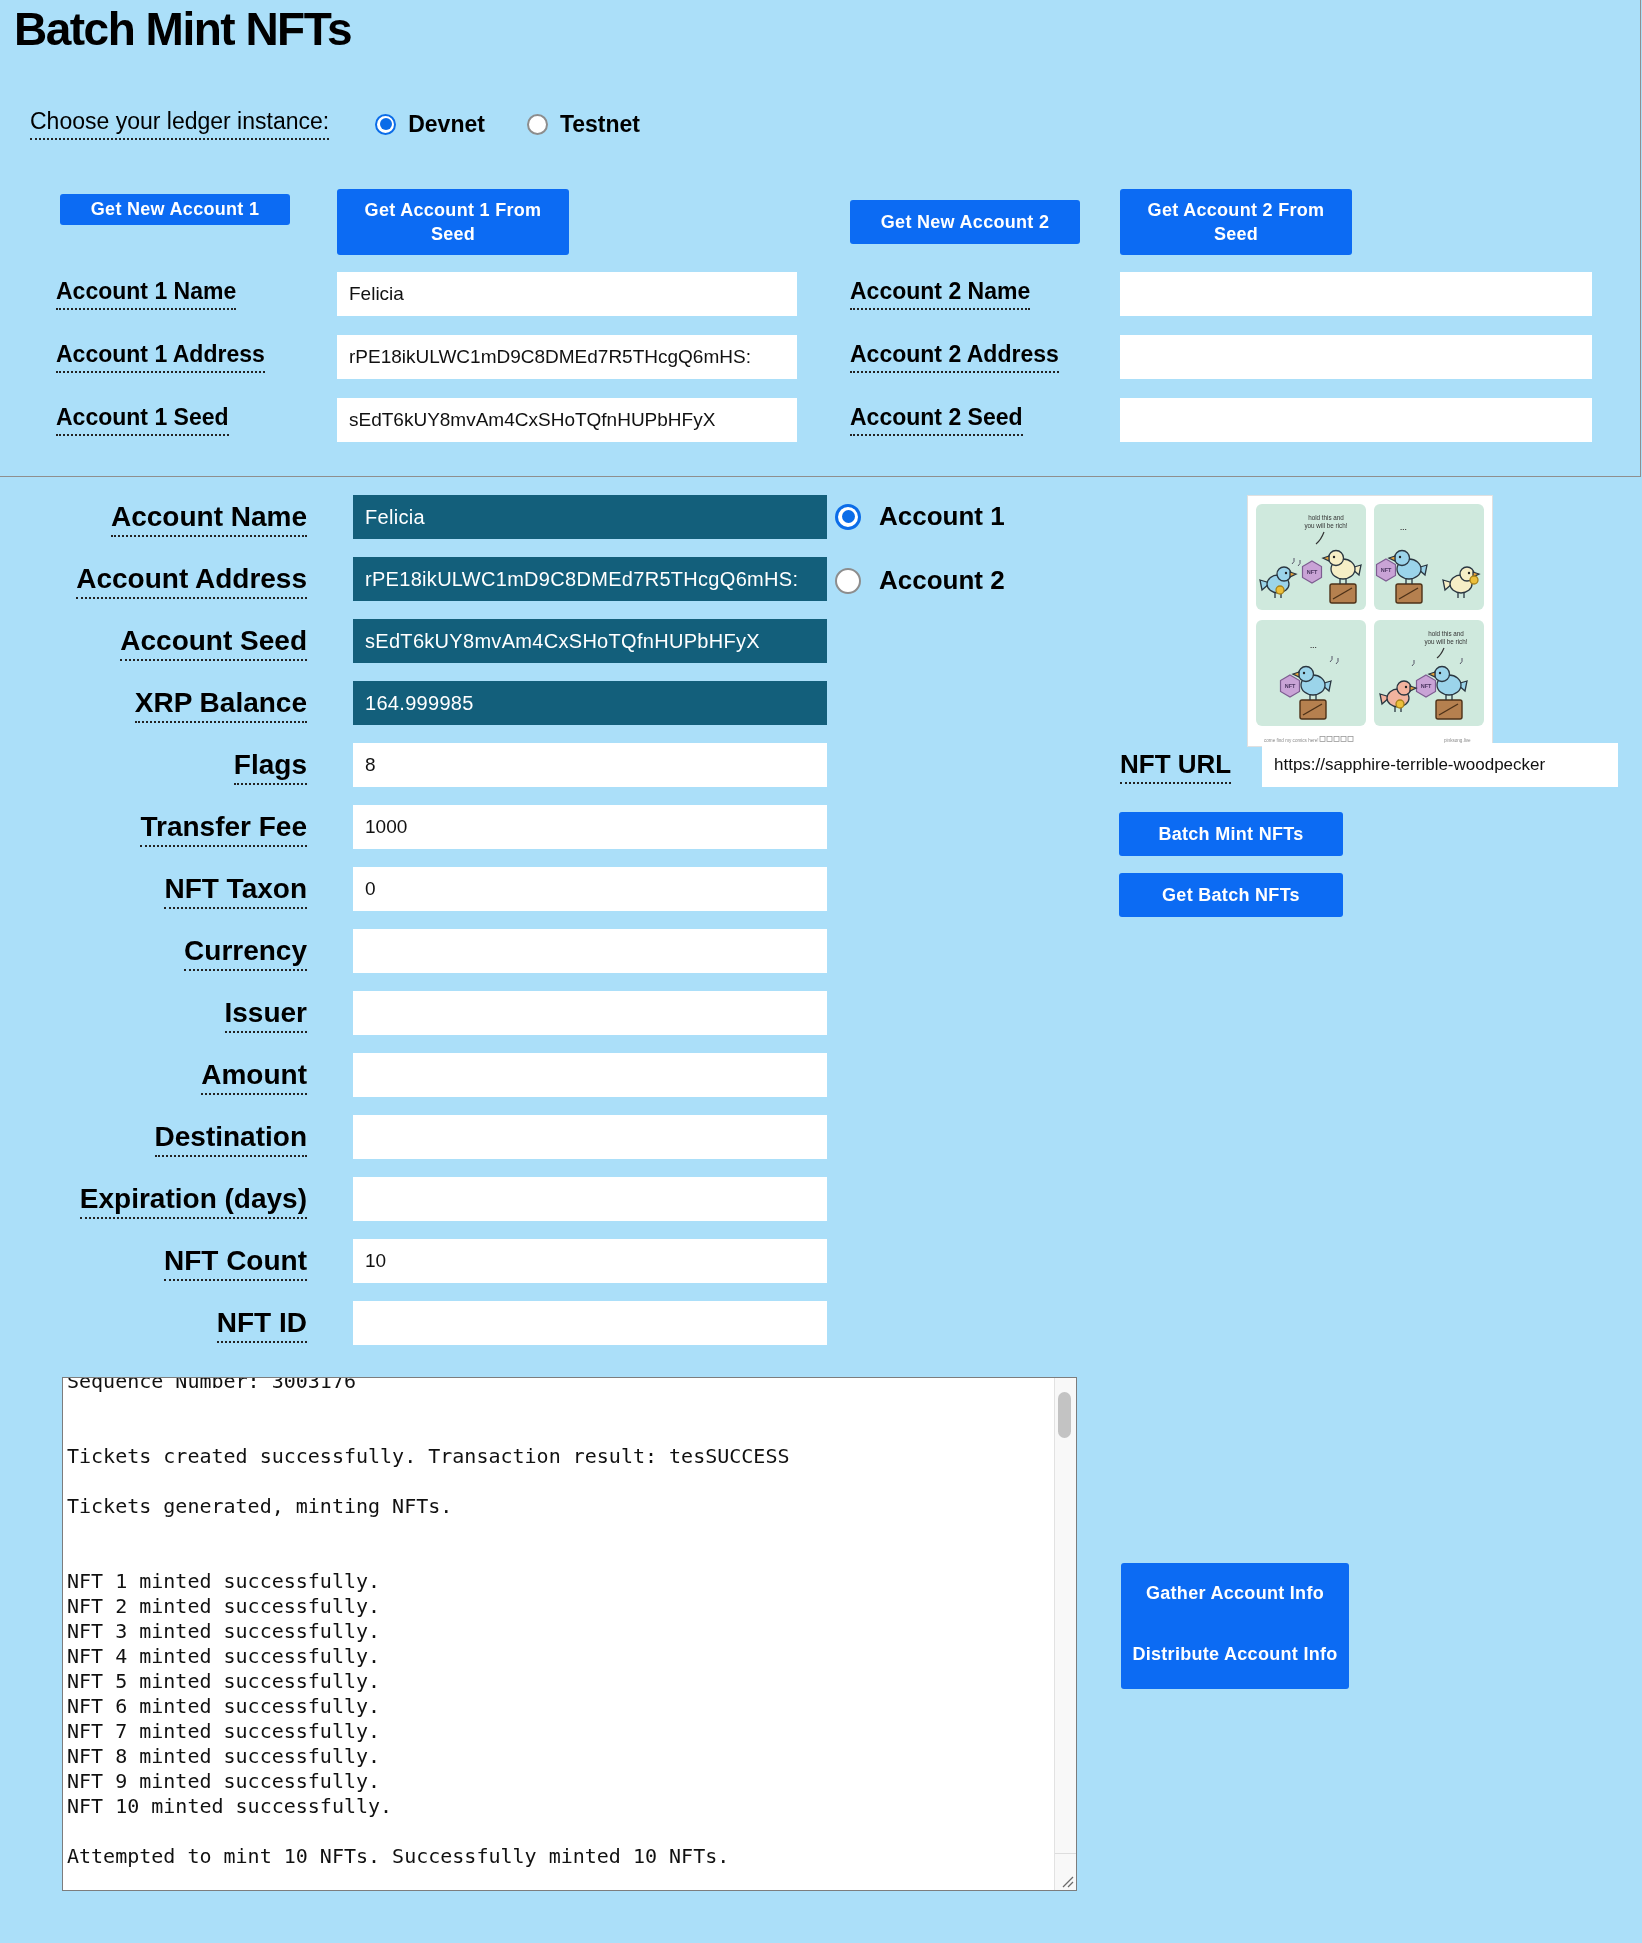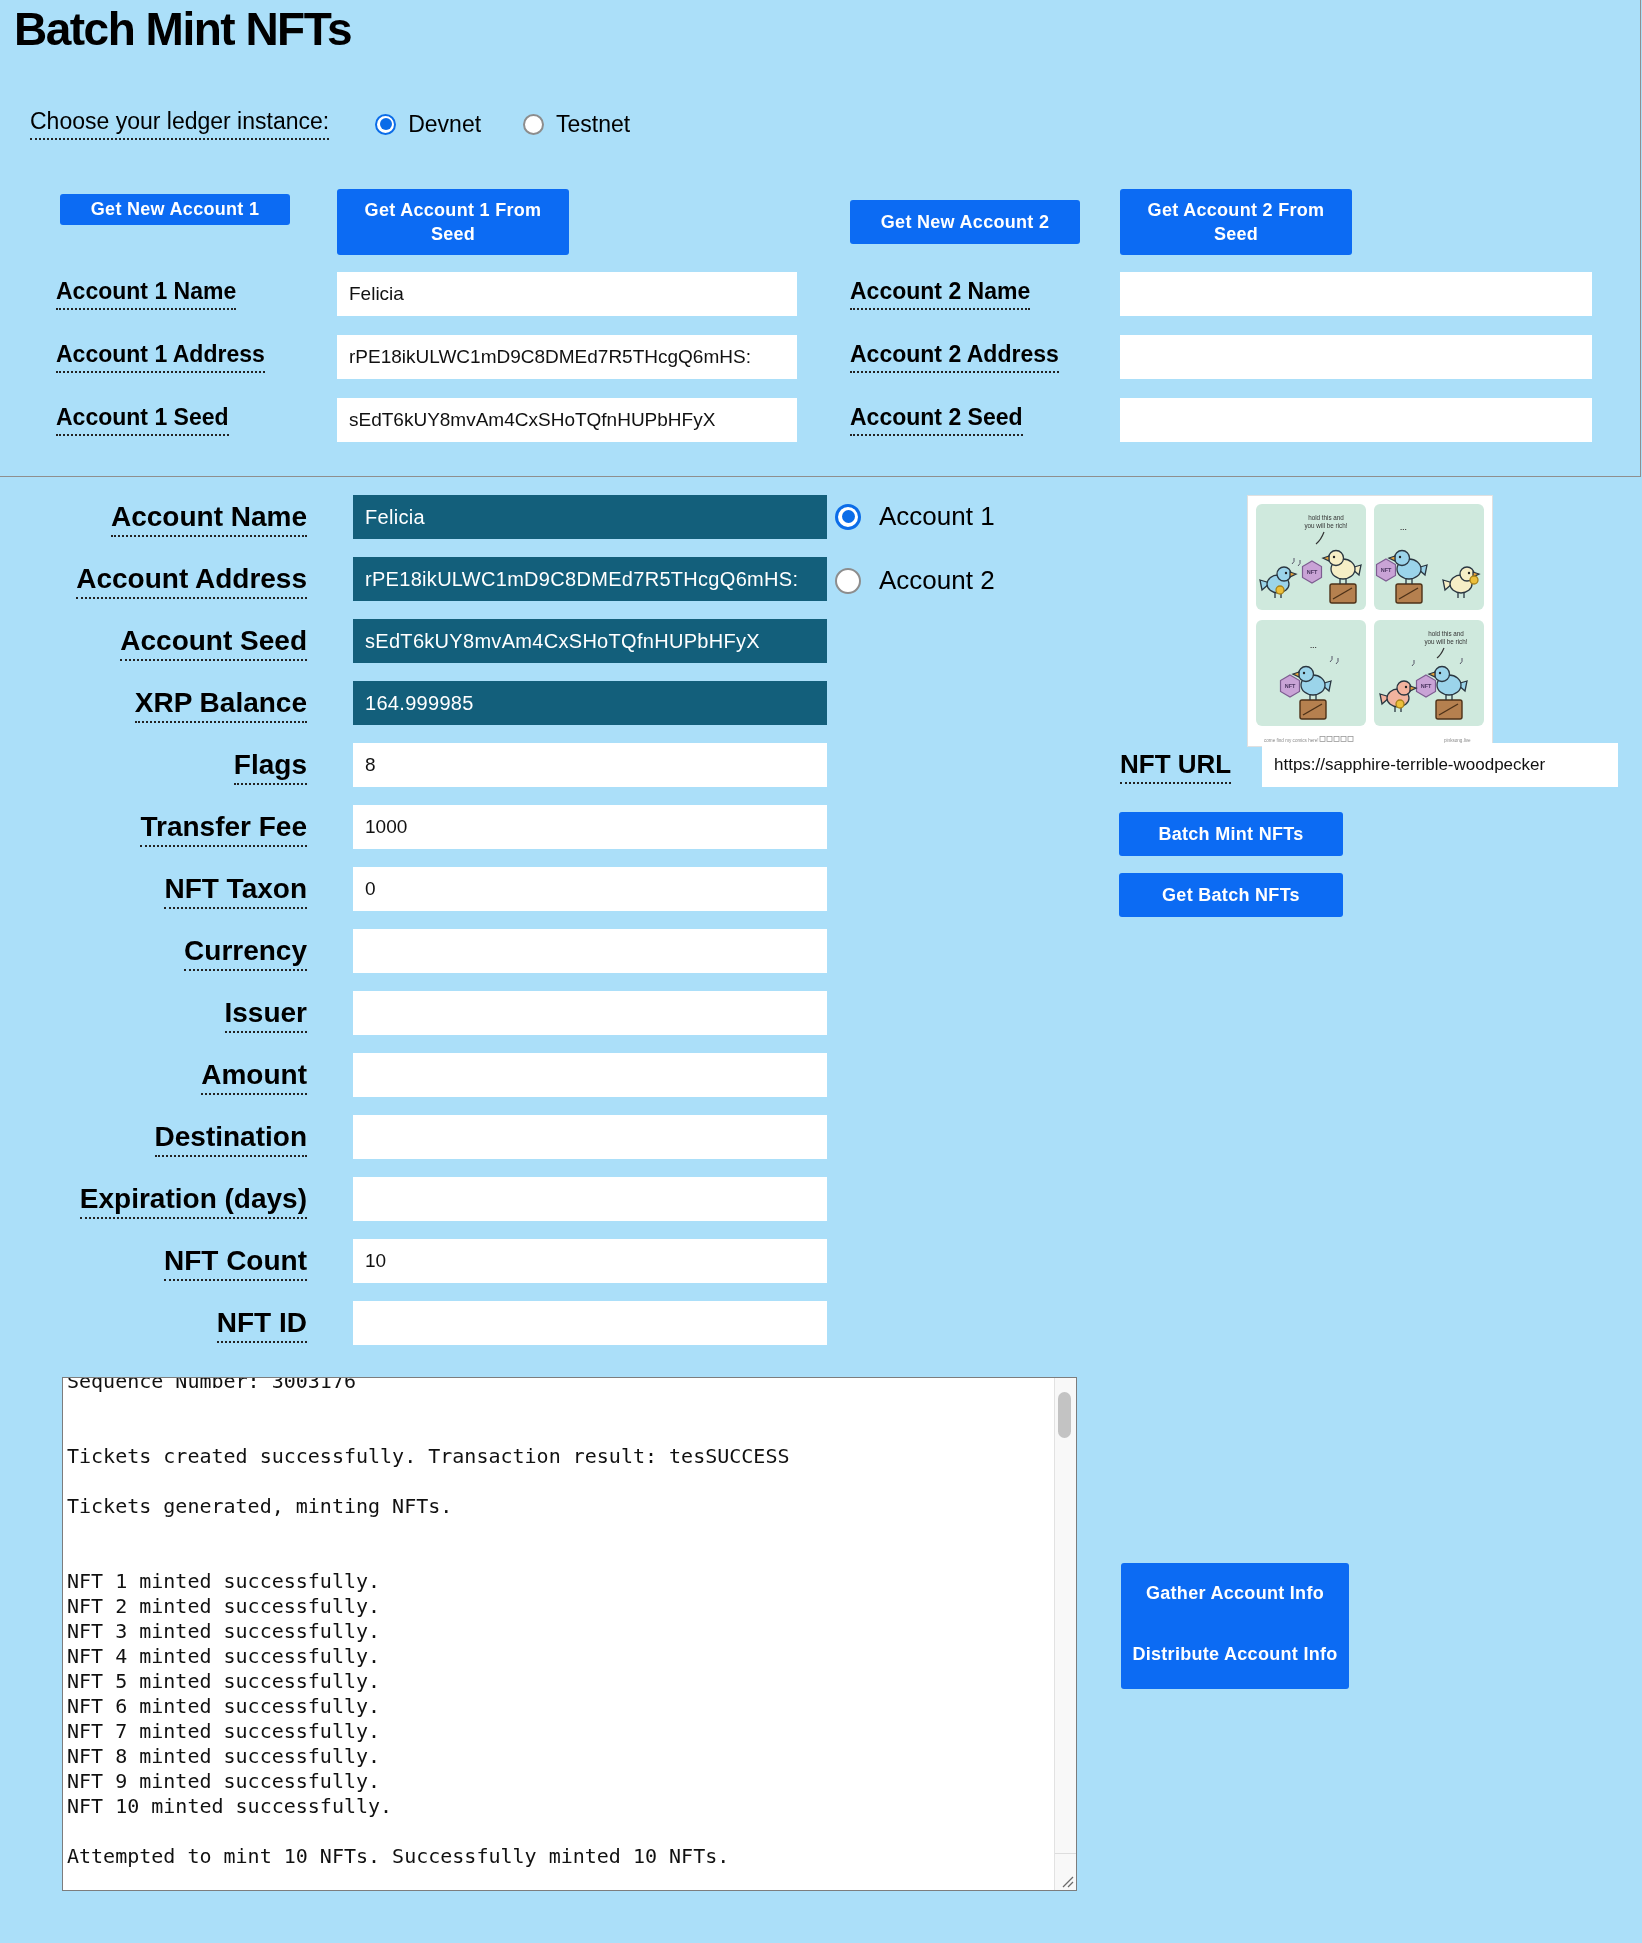--- a/index.html
+++ b/index.html
@@ -5,21 +5,21 @@
   html,body{margin:0;padding:0;width:1642px;height:1943px;overflow:hidden;
     background:#abdff9;font-family:"Liberation Sans",sans-serif;color:#000;}
   .abs{position:absolute;}
   
   #section1{position:absolute;top:0;left:0;width:1640px;height:476px;
     border-right:1px solid #8f8f8f;border-bottom:1px solid #8f8f8f;}
   #page-title{position:absolute;left:14px;top:2px;margin:0;font-size:46px;font-weight:800;
     letter-spacing:-1.5px;}
   .u{border-bottom:2px dotted #222;padding-bottom:3px;}
   #ledger-row{position:absolute;left:30px;top:108px;display:flex;align-items:center;font-size:23px;}
-  .rlabel{font-weight:normal;margin-left:12px;}
+  .rlabel{font-weight:bold;margin-left:12px;}
   
   .radio{box-sizing:border-box;display:inline-block;border-radius:50%;background:#fff;
     border:2px solid #8d8d8d;position:relative;flex:none;cursor:pointer;}
   .radio.checked{border-color:#0b6ce8;}
   .radio.checked::after{content:"";position:absolute;border-radius:50%;background:#0b6ce8;}
   .r20{width:21px;height:21px;}
   .r20.checked{border-width:2.5px;}
   .r20.checked::after{inset:2.5px;}
   .r26{width:26px;height:26px;}
   .r26.checked{border-width:3px;}

